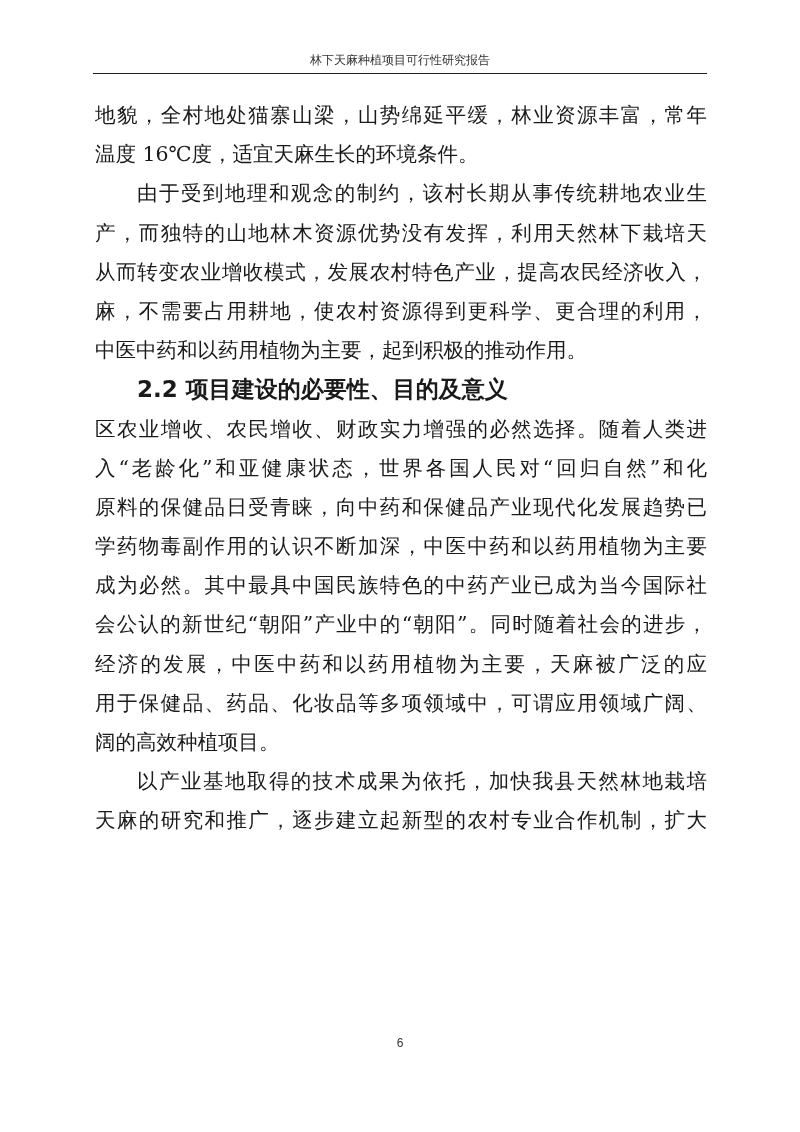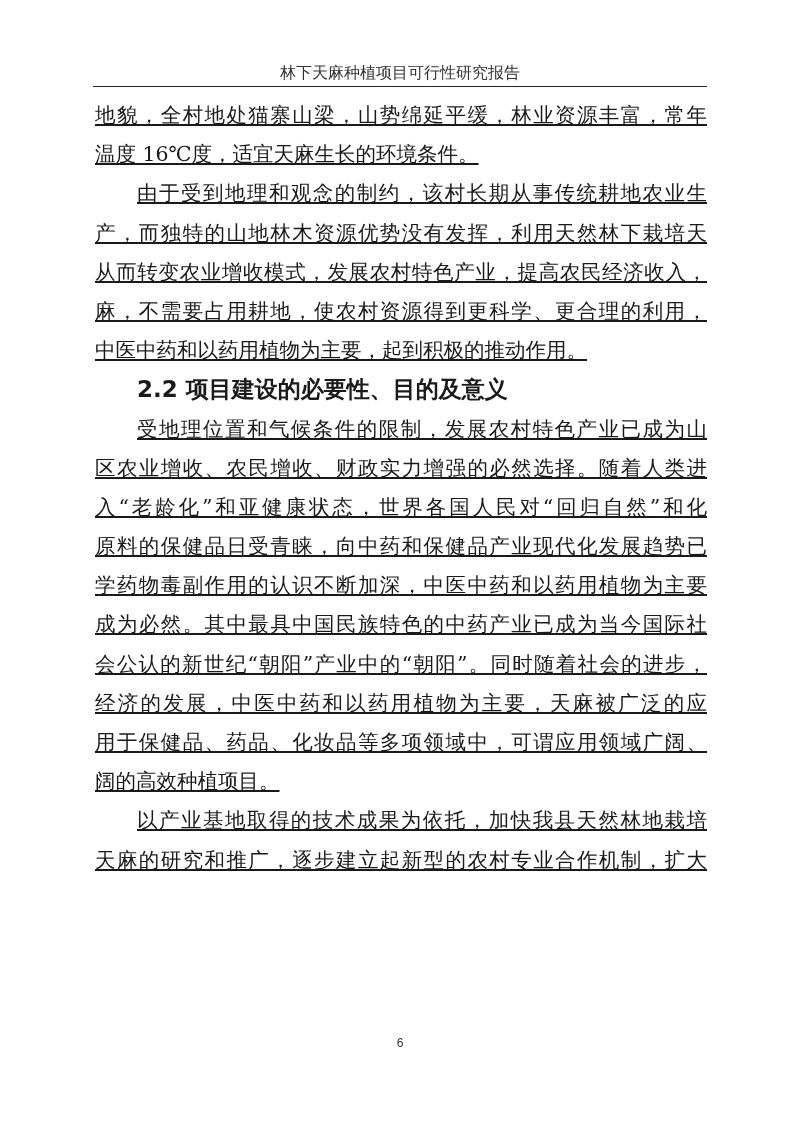--- a/index.html
+++ b/index.html
@@ -11,44 +11,43 @@
       width: 800px;
       height: 1132px;
       position: relative;
       overflow: hidden;
       font-family: "DejaVu Serif", "Liberation Serif", serif;
       color: #1a1a1a;
     }
     .page-header {
       position: absolute;
       left: 93px;
-      top: 64px;
+      top: 51px;
       width: 614px;
       height: 22px;
       border-bottom: 1.5px solid #222;
       text-align: center;
-      font-size: 16px;
+      font-size: 12px;
       line-height: 18px;
       color: #333;
     }
     .body-text {
       position: absolute;
       left: 95px;
       top: 96px;
       width: 612px;
     }
     .line {
       height: 39.2px;
       font-size: 20.5px;
       line-height: 39.2px;
       white-space: nowrap;
       text-align: justify;
       text-align-last: justify;
       letter-spacing: 0;
-      text-decoration: underline;
     }
     .line.last {
       text-align-last: left;
     }
     .line.indent {
       padding-left: 42px;
     }
     .heading {
       height: 39.2px;
       font-size: 23px;
@@ -87,21 +86,20 @@
     <div class="line indent">由于受到地理和观念的制约，该村长期从事传统耕地农业生</div>
     <div class="line">产，而独特的山地林木资源优势没有发挥，利用天然林下栽培天</div>
     <div class="line">从而转变农业增收模式，发展农村特色产业，提高农民经济收入，</div>
     <div class="line">麻，不需要占用耕地，使农村资源得到更科学、更合理的利用，</div>
     <div class="line last">中医中药和以药用植物为主要，起到积极的推动作用。</div>
   </div>
 
   <div class="heading">2.2 项目建设的必要性、目的及意义</div>
 
   <div>
-    <div class="line indent">受地理位置和气候条件的限制，发展农村特色产业已成为山</div>
     <div class="line">区农业增收、农民增收、财政实力增强的必然选择。随着人类进</div>
     <div class="line">入“老龄化”和亚健康状态，世界各国人民对“回归自然”和化</div>
     <div class="line">原料的保健品日受青睐，向中药和保健品产业现代化发展趋势已</div>
     <div class="line">学药物毒副作用的认识不断加深，中医中药和以药用植物为主要</div>
     <div class="line">成为必然。其中最具中国民族特色的中药产业已成为当今国际社</div>
     <div class="line">会公认的新世纪“朝阳”产业中的“朝阳”。同时随着社会的进步，</div>
     <div class="line">经济的发展，中医中药和以药用植物为主要，天麻被广泛的应</div>
     <div class="line">用于保健品、药品、化妆品等多项领域中，可谓应用领域广阔、</div>
     <div class="line last">阔的高效种植项目。</div>
   </div>

